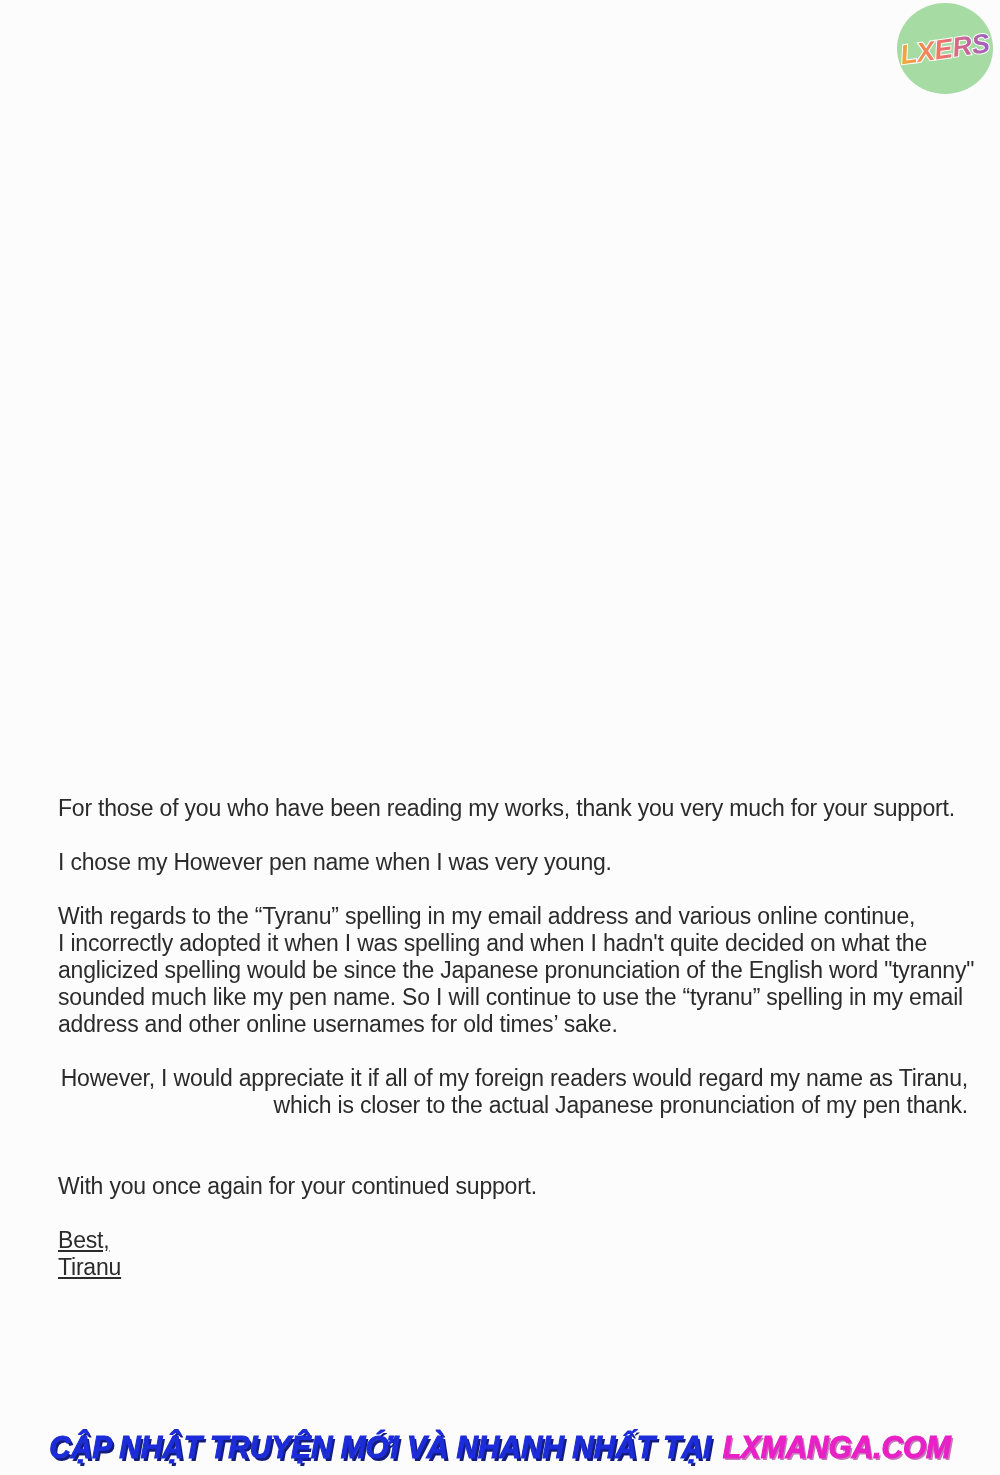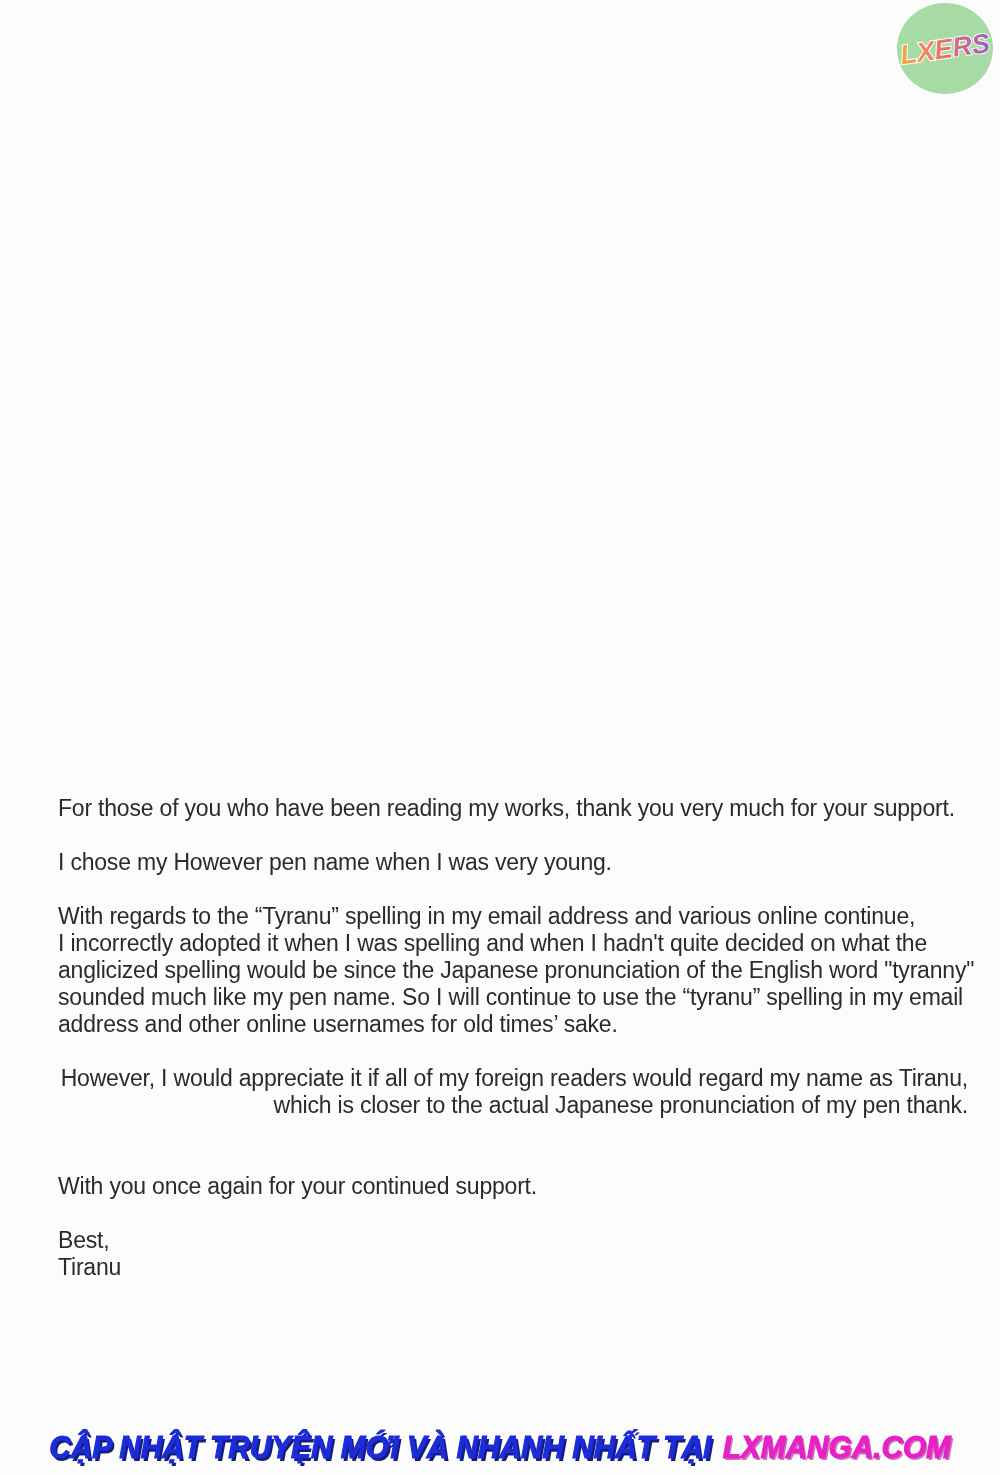--- a/index.html
+++ b/index.html
@@ -23,21 +23,21 @@
 
   
   .letter {
     position: absolute; left: 58px; top: 795px; width: 910px;
     color: #2b2b2b;
     font-size: 23px; line-height: 27px;
     letter-spacing: -0.2px;
   }
   .para { margin: 0 0 27px 0; }
   .para.gap-2 { margin-bottom: 54px; text-align: right; }
-  .para:last-child { margin-bottom: 0; }
+  .para:last-child { margin-bottom: 0; text-decoration: underline; }
   .line { white-space: nowrap; }
 
   
   .footer {
     position: absolute; left: 0; top: 1425px; width: 1000px;
     text-align: center;
     font-style: italic; font-weight: bold;
     font-size: 31px; line-height: 46px;
     transform: scaleX(0.96);
     white-space: nowrap;

